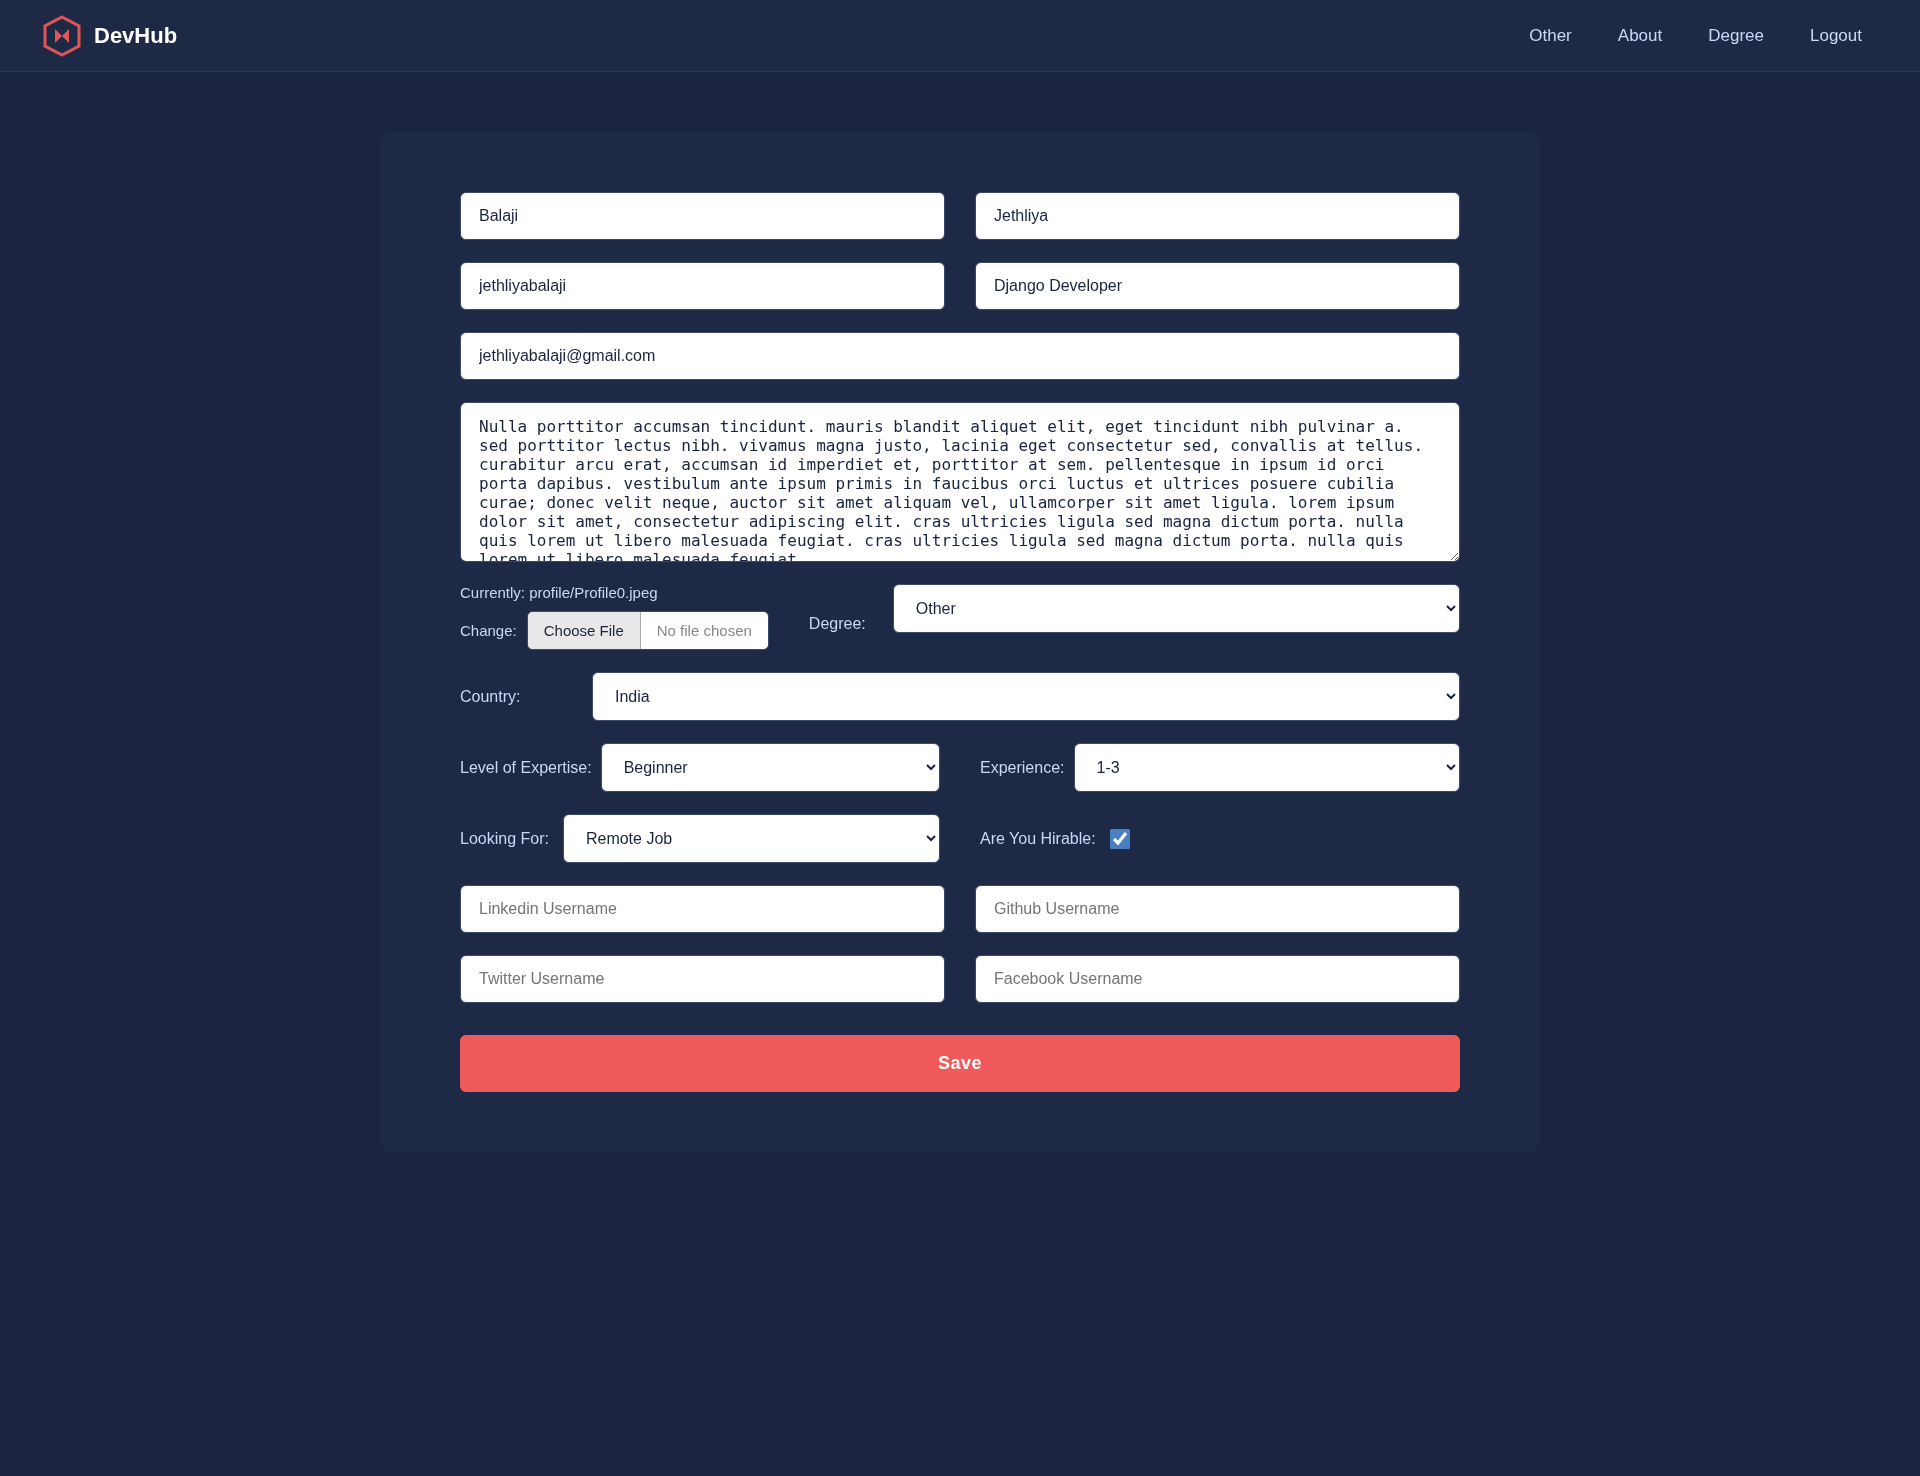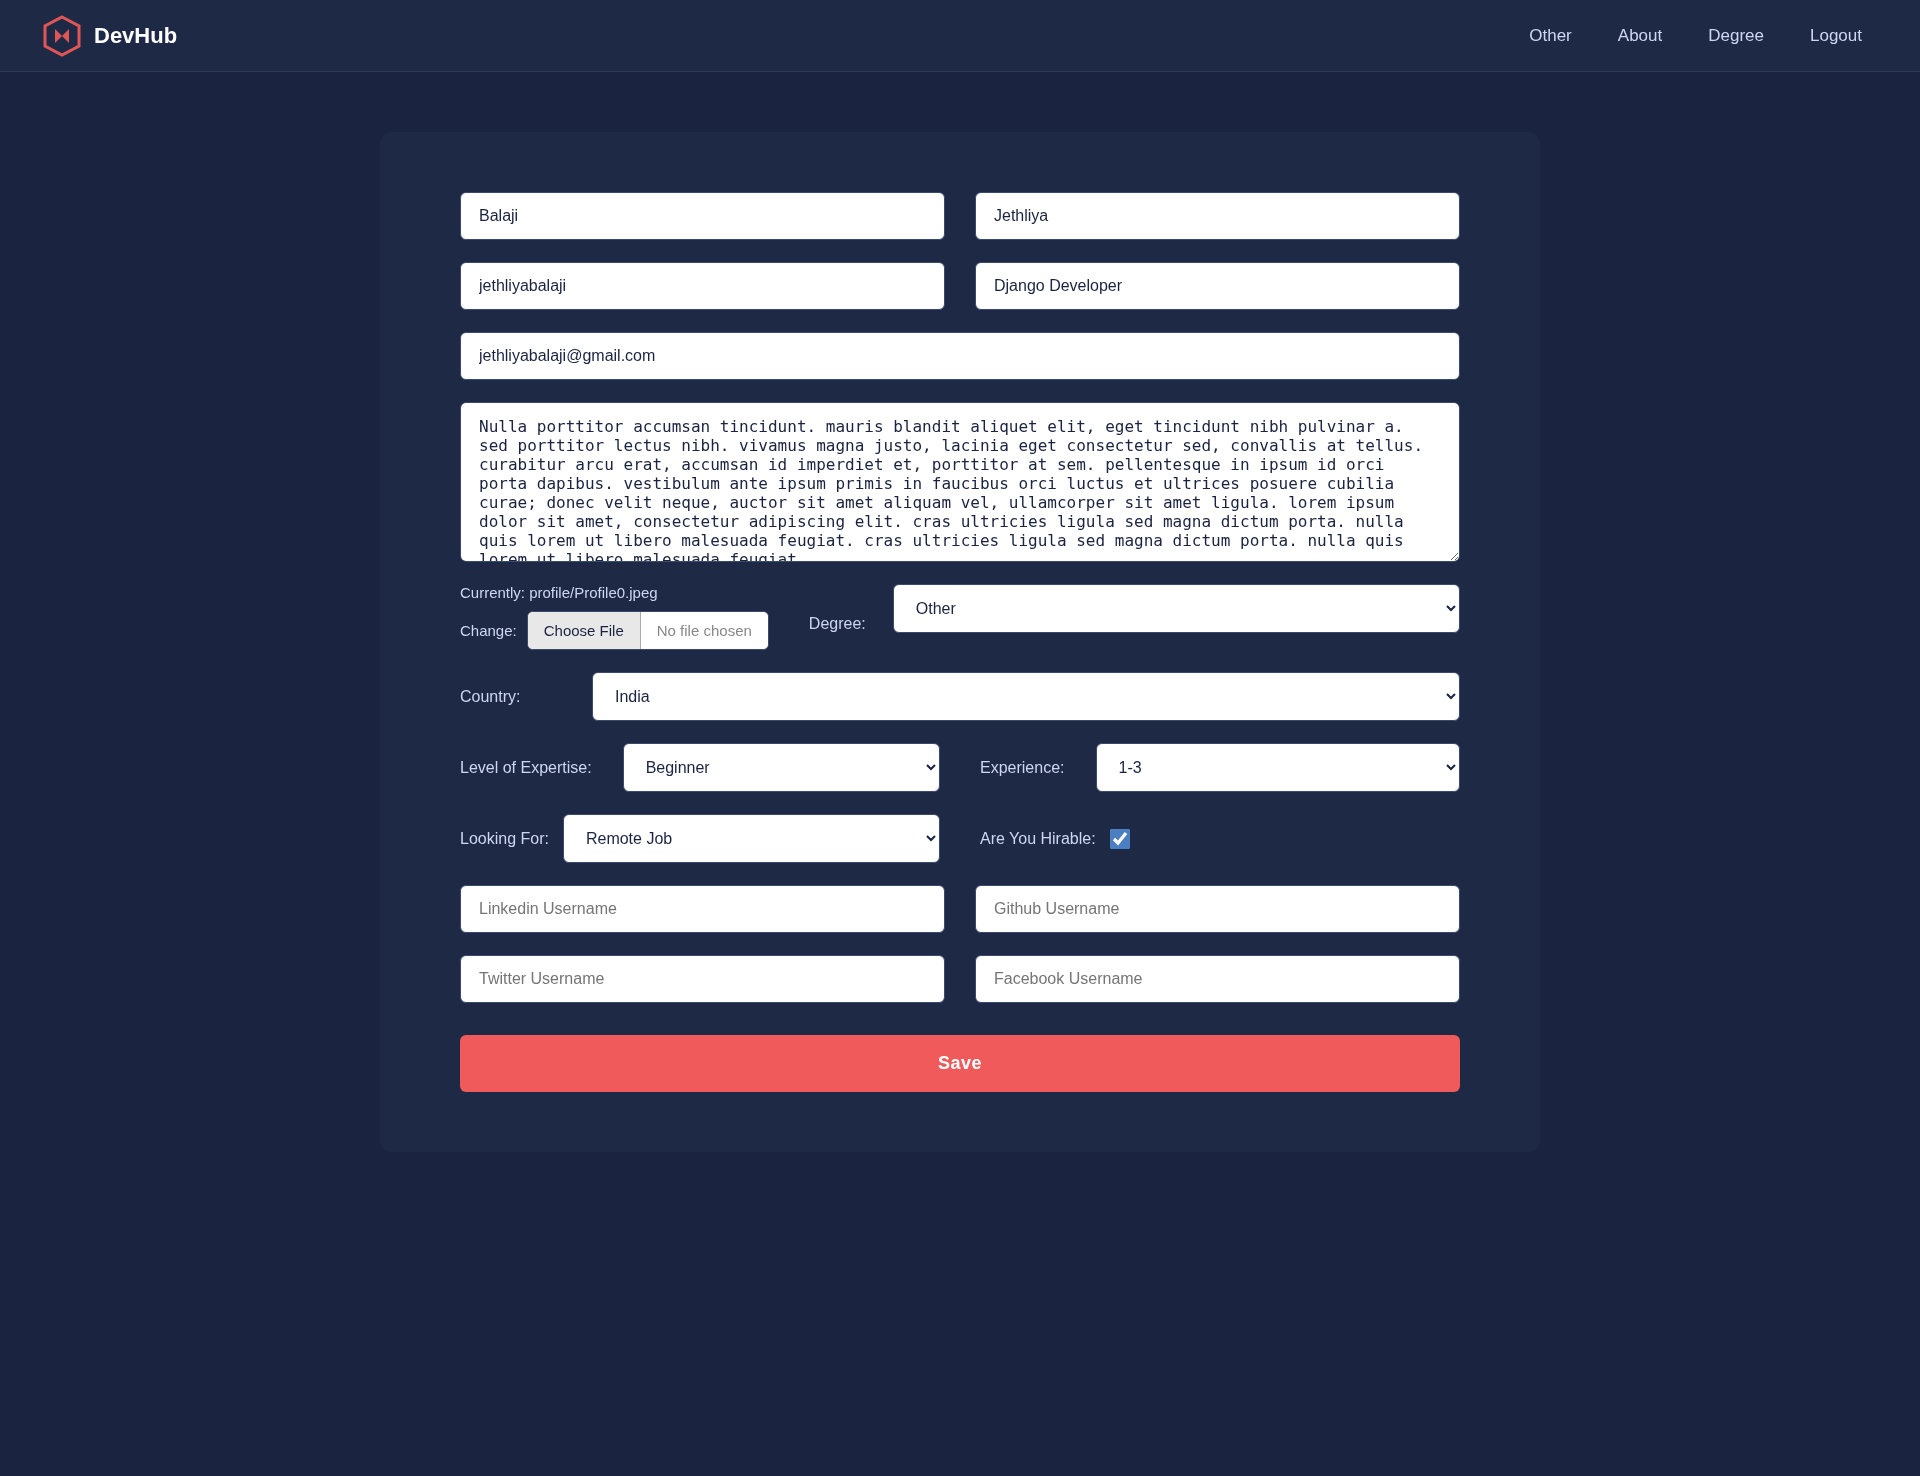--- a/index.html
+++ b/index.html
@@ -211,21 +211,21 @@
 
     .expertise-row {
       display: flex;
       gap: 40px;
       margin-bottom: 22px;
     }
 
     .expertise-group {
       display: flex;
       align-items: center;
-      gap: 31px;
+      gap: 9px;
       flex: 1;
     }
 
     .expertise-label {
       color: #cdd6f4;
       font-size: 16px;
       white-space: nowrap;
     }
 
     .expertise-select {

